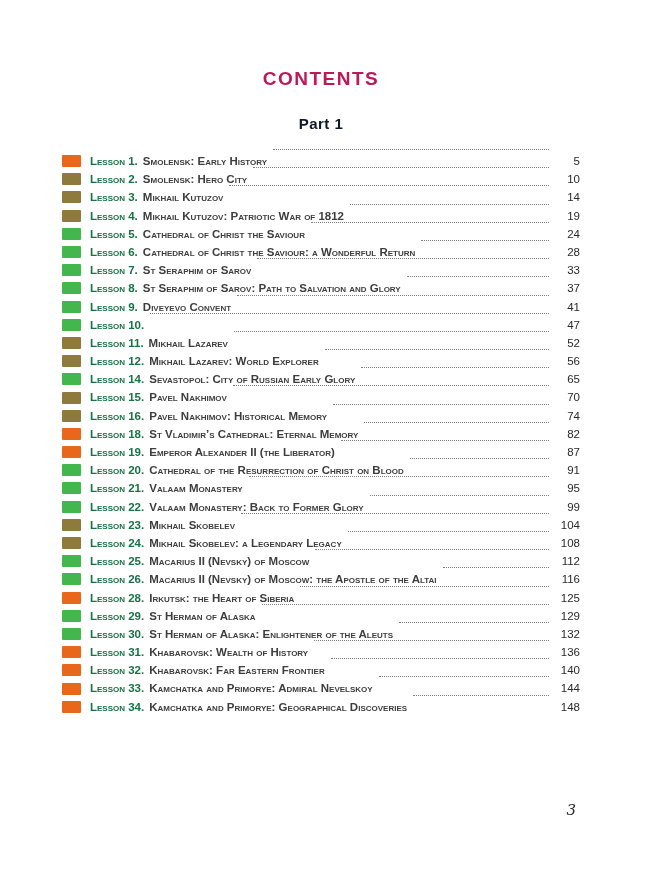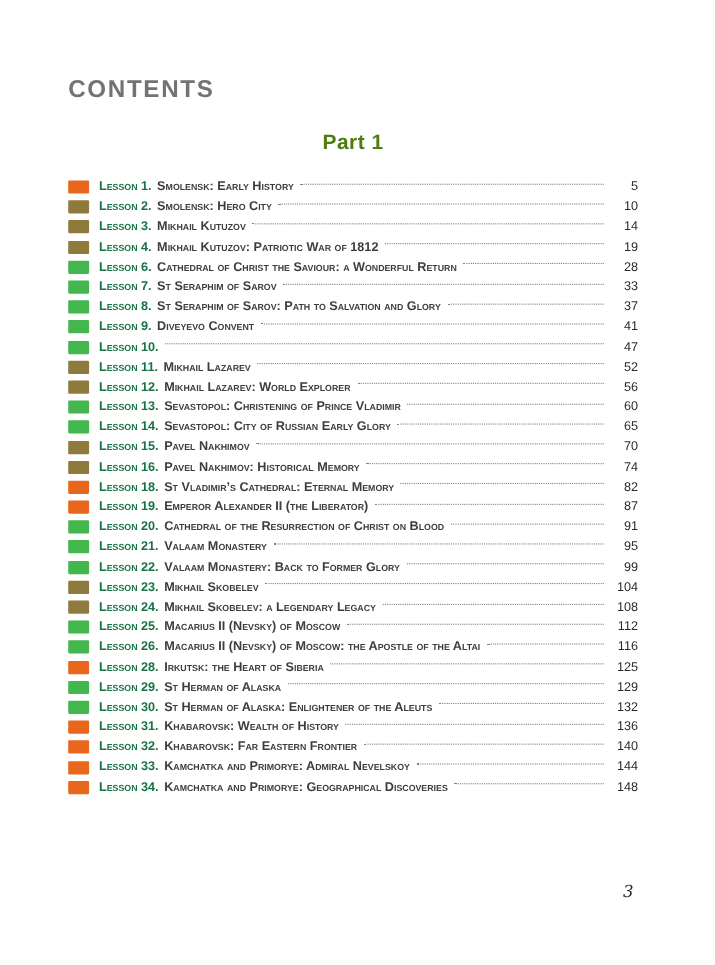--- a/index.html
+++ b/index.html
@@ -12,39 +12,40 @@
   .page {
     position: relative;
     width: 650px; height: 877px;
     box-sizing: border-box;
     background: #ffffff;
     padding: 68px 70px 0 62px;
     overflow: hidden;
   }
   .contents-title {
     margin: 0;
-    font-size: 22px;
+    text-align: center;
+    font-size: 19px;
     font-weight: 700;
     letter-spacing: 1.5px;
-    color: #737373;
+    color: #be185d;
   }
   .part-title {
     margin: 25px 0 0 0;
     text-align: center;
-    font-size: 19px;
+    font-size: 15px;
     font-weight: 700;
     letter-spacing: 0.5px;
-    color: #4d7c0f;
+    color: #0f172a;
   }
   .toc {
     margin-top: 20px;
   }
   .toc-row {
     display: flex;
-    align-items: center;
+    align-items: flex-start;
     height: 18.2px;
     font-size: 11.5px;
     line-height: 18.2px;
   }
   .marker {
     flex: none;
     width: 19px;
     height: 12px;
     margin-right: 9px;
     border-radius: 1px;
@@ -122,20 +123,27 @@
   </div>
 
   <div class="toc-row">
     <span class="marker" style="background: rgb(142, 122, 61);"></span>
     <span class="lesson-label">Lesson 4.</span>
     <span class="lesson-title">Mikhail Kutuzov: Patriotic War of 1812</span>
     <span class="leader"></span>
     <span class="pagenum">19</span>
   </div>
 
+  <div class="toc-row">
+    <span class="marker" style="background: rgb(67, 182, 77);"></span>
+    <span class="lesson-label">Lesson 5.</span>
+    <span class="lesson-title">Cathedral of Christ the Saviour</span>
+    <span class="leader"></span>
+    <span class="pagenum">24</span>
+  </div>
 
   <div class="toc-row">
     <span class="marker" style="background: rgb(67, 182, 77);"></span>
     <span class="lesson-label">Lesson 6.</span>
     <span class="lesson-title">Cathedral of Christ the Saviour: a Wonderful Return</span>
     <span class="leader"></span>
     <span class="pagenum">28</span>
   </div>
 
   <div class="toc-row">
@@ -178,27 +186,20 @@
   </div>
 
   <div class="toc-row">
     <span class="marker" style="background: rgb(142, 122, 61);"></span>
     <span class="lesson-label">Lesson 12.</span>
     <span class="lesson-title">Mikhail Lazarev: World Explorer</span>
     <span class="leader"></span>
     <span class="pagenum">56</span>
   </div>
 
-  <div class="toc-row">
-    <span class="marker" style="background: rgb(67, 182, 77);"></span>
-    <span class="lesson-label">Lesson 13.</span>
-    <span class="lesson-title">Sevastopol: Christening of Prince Vladimir</span>
-    <span class="leader"></span>
-    <span class="pagenum">60</span>
-  </div>
 
   <div class="toc-row">
     <span class="marker" style="background: rgb(67, 182, 77);"></span>
     <span class="lesson-label">Lesson 14.</span>
     <span class="lesson-title">Sevastopol: City of Russian Early Glory</span>
     <span class="leader"></span>
     <span class="pagenum">65</span>
   </div>
 
   <div class="toc-row">

